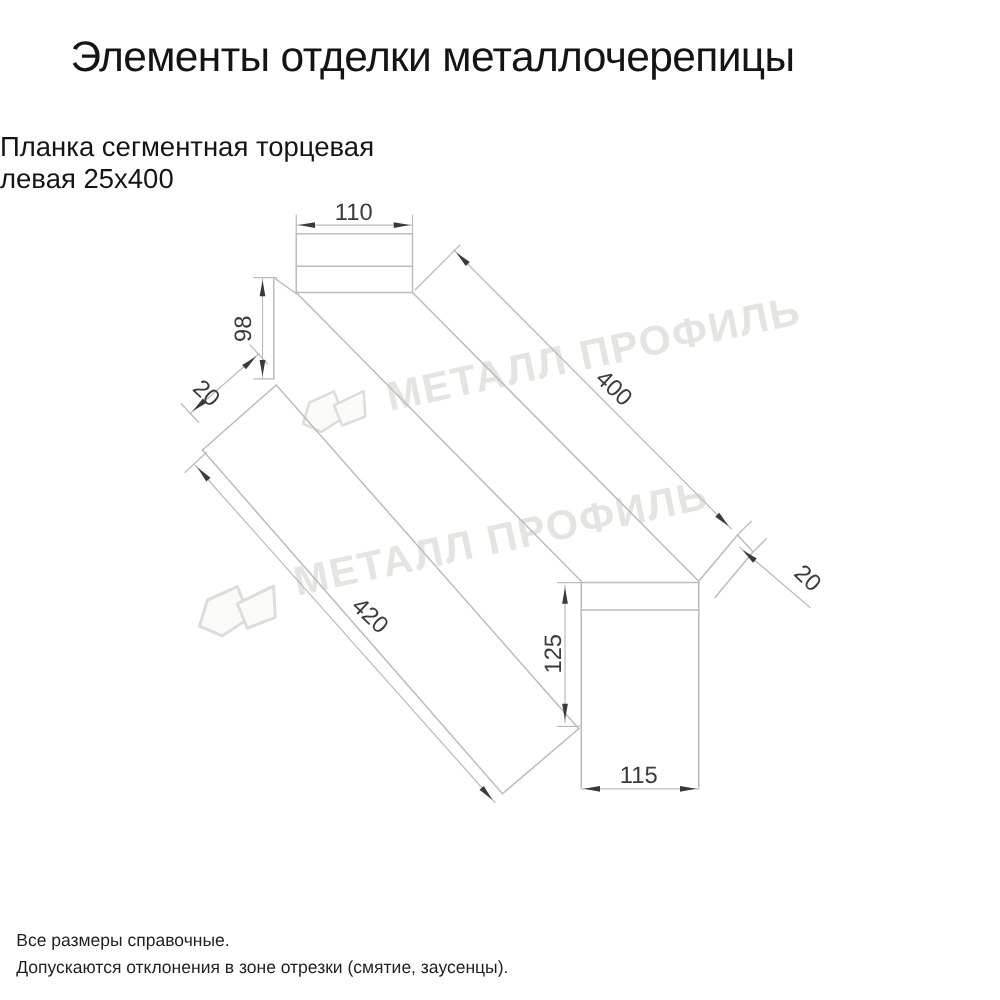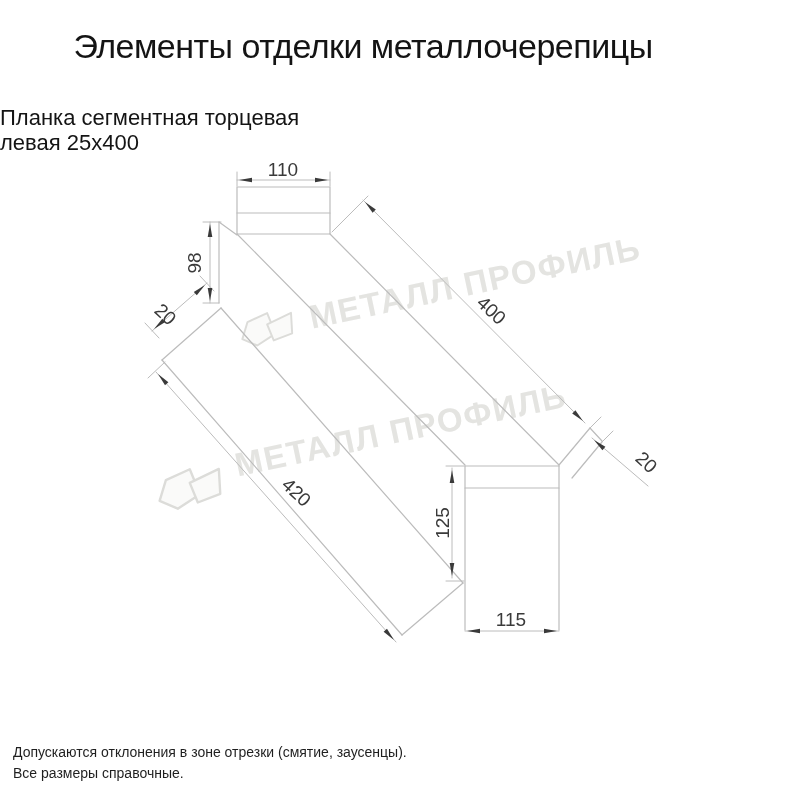--- a/index.html
+++ b/index.html
@@ -1,17 +1,17 @@
 <!DOCTYPE html>
 <html><head>
 <meta charset="utf-8">
 <style>
   html,body{margin:0;padding:0;background:#fff;}
   .page{position:relative;width:692px;height:800px;background:#fff;overflow:hidden;
-        font-family:"Liberation Sans","DejaVu Sans",sans-serif;padding-left:34px;}
+        font-family:"Liberation Sans","DejaVu Sans",sans-serif;}
   .title{position:absolute;top:27px;left:0;width:100%;text-align:center;
          font-size:34px;letter-spacing:-0.5px;color:#141414;white-space:nowrap;}
   .subtitle{position:absolute;top:105px;left:0;width:100%;text-align:left;
             font-size:22px;line-height:25px;color:#141414;}
   .footer{position:absolute;left:13px;top:742px;font-size:14px;line-height:20.5px;color:#1f1f1f;}
   svg.drawing{position:absolute;left:0;top:0;}
   .outline{stroke:#bcbcbc;stroke-width:1.2;fill:none;stroke-linecap:round;}
   .dimline{stroke:#bcbcbc;stroke-width:1;fill:none;stroke-linecap:round;}
   .arrow{fill:#3a3a3a;stroke:none;}
   .dimtext{fill:#3a3a3a;font-size:19px;font-family:"Liberation Sans","DejaVu Sans",sans-serif;}
@@ -129,17 +129,17 @@
       <text class="dimtext" transform="translate(161,319) rotate(43)">20</text>
       <text class="dimtext" transform="translate(487,315) rotate(43)">400</text>
       <text class="dimtext" transform="translate(642,467) rotate(43)">20</text>
       <text class="dimtext" transform="translate(292,497) rotate(43)">420</text>
       <text class="dimtext" transform="translate(449,523) rotate(-90)">125</text>
       <text class="dimtext" transform="translate(511,626)">115</text>
     </g>
   </svg>
 
   <div class="footer">
+    <div>Все размеры справочные.</div>
     <div>Допускаются отклонения в зоне отрезки (смятие, заусенцы).</div>
-    <div>Все размеры справочные.</div>
   </div>
 
 </div>
 
 </body></html>

